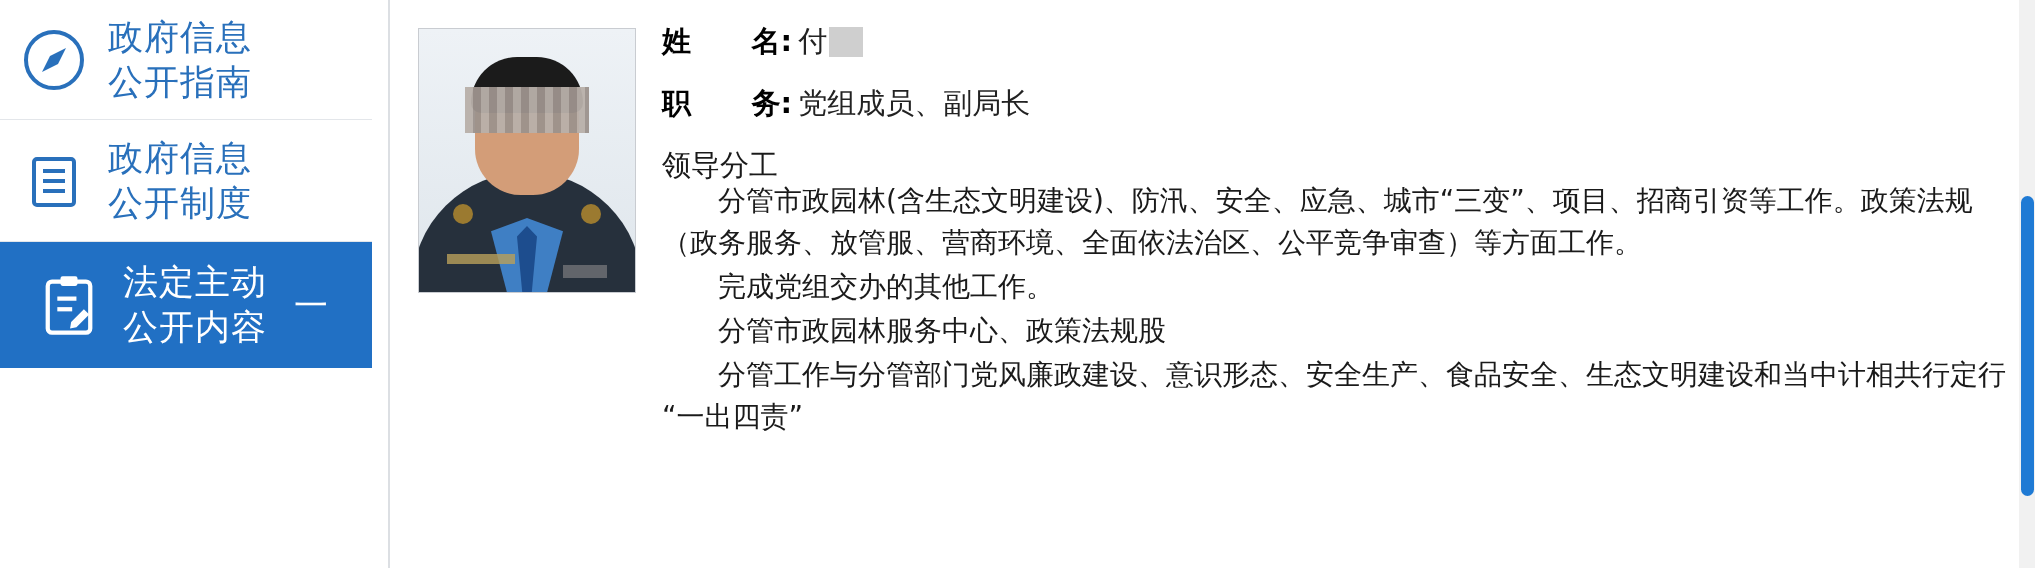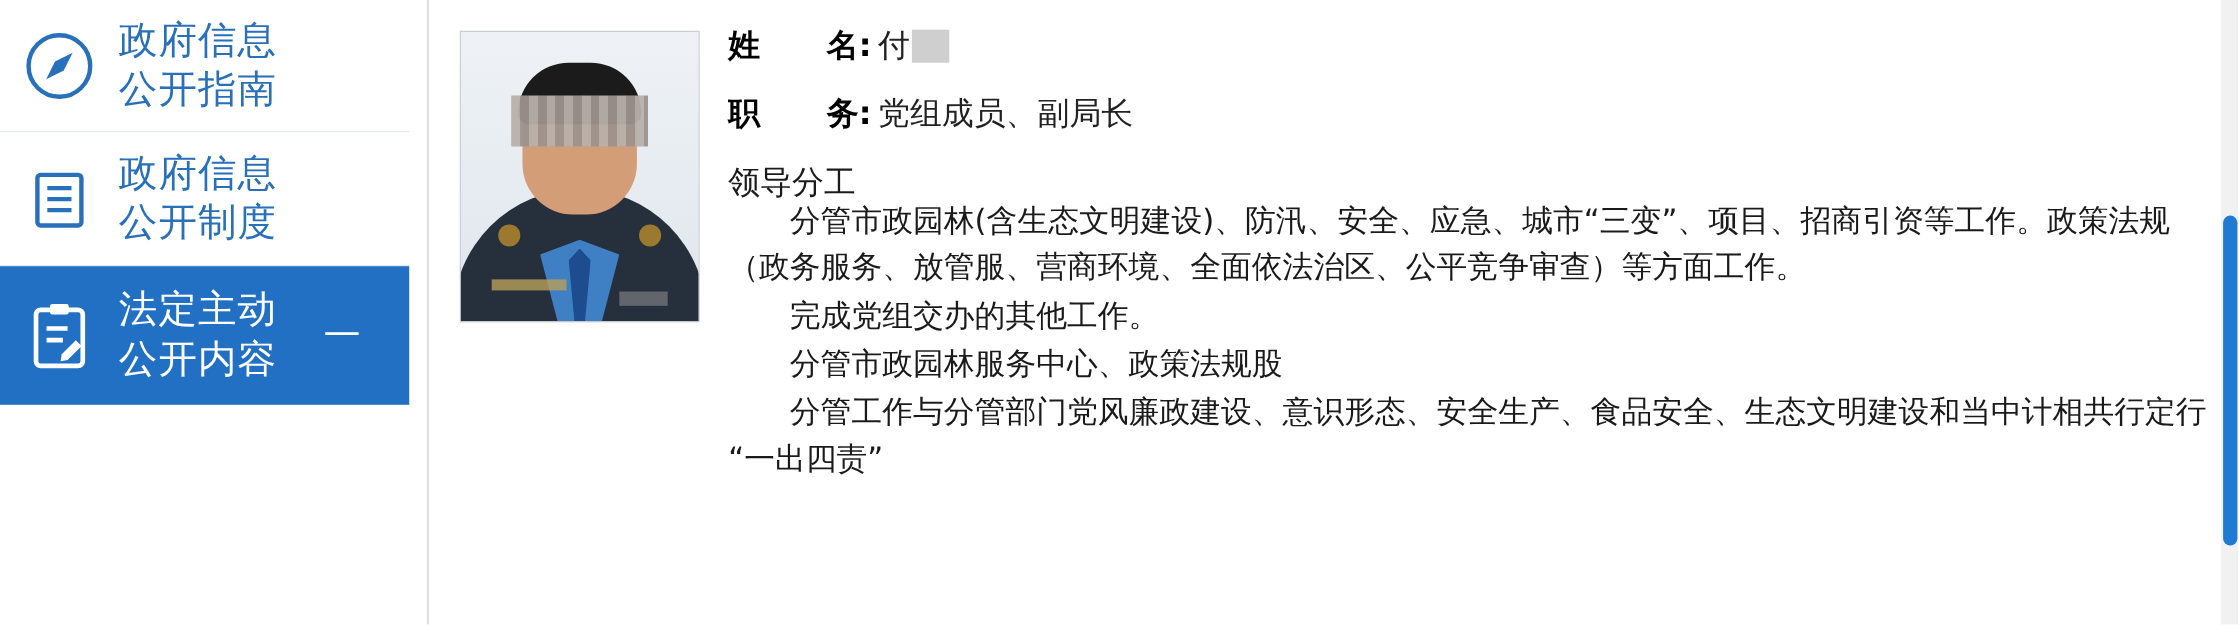--- a/index.html
+++ b/index.html
@@ -31,20 +31,21 @@
     width: 372px;
     display: flex;
     align-items: center;
     background: #ffffff;
     border-bottom: 1px solid #e3e6ea;
     cursor: pointer;
   }
   .nav-item.active {
     background: #2170c4;
     border-bottom: 1px solid #2170c4;
+    padding-left: 15px;
   }
   .nav-icon {
     width: 108px;
     min-width: 108px;
     display: flex;
     align-items: center;
     justify-content: center;
   }
   .nav-label {
     font-size: 35px;

